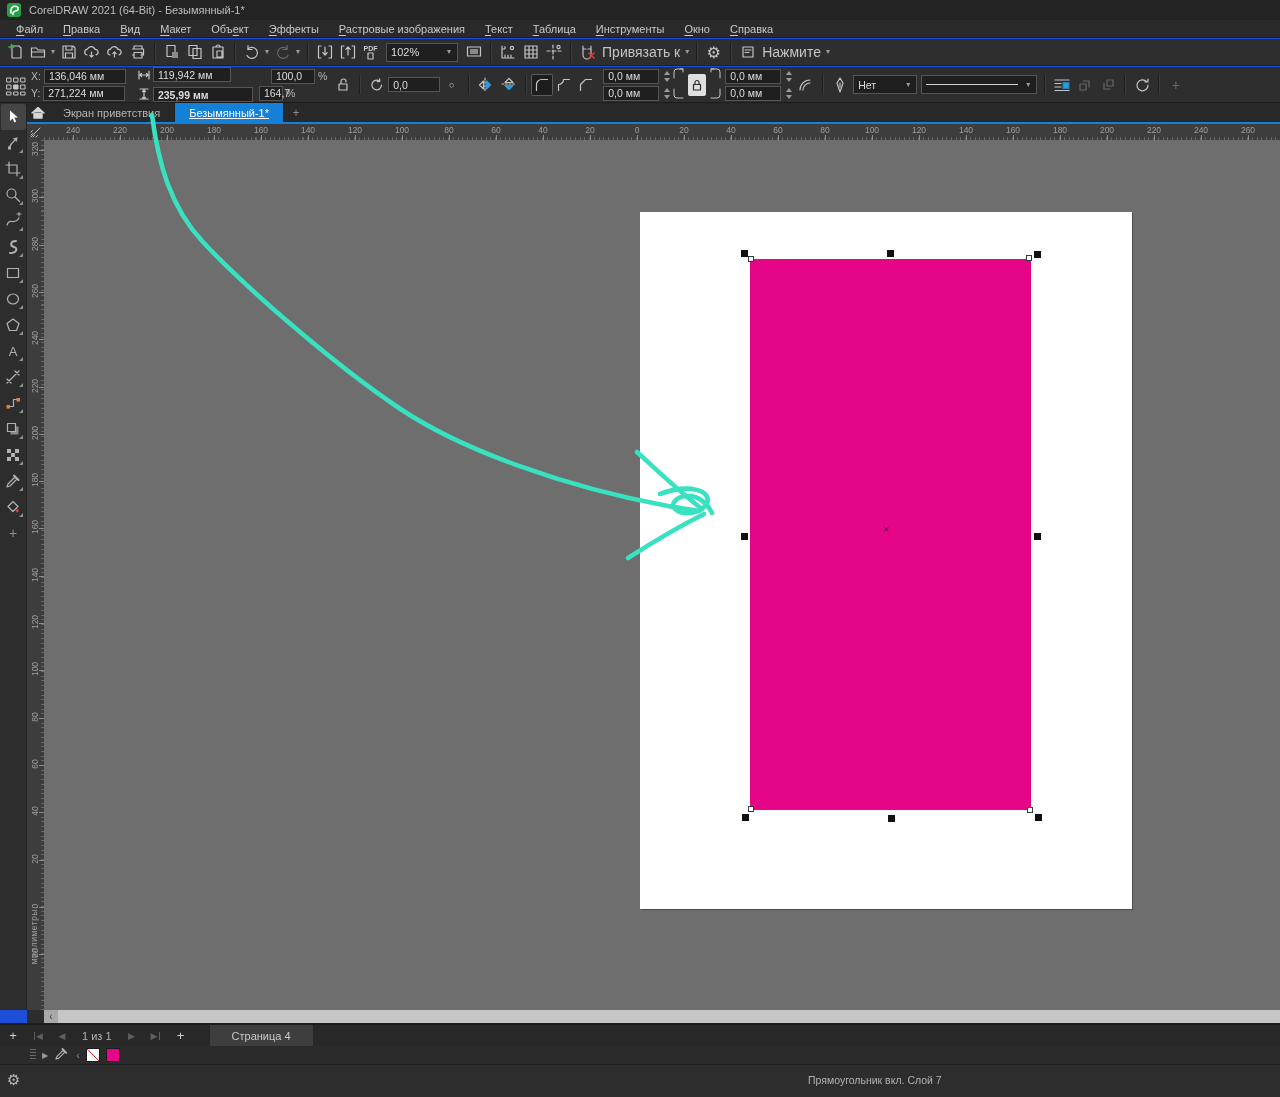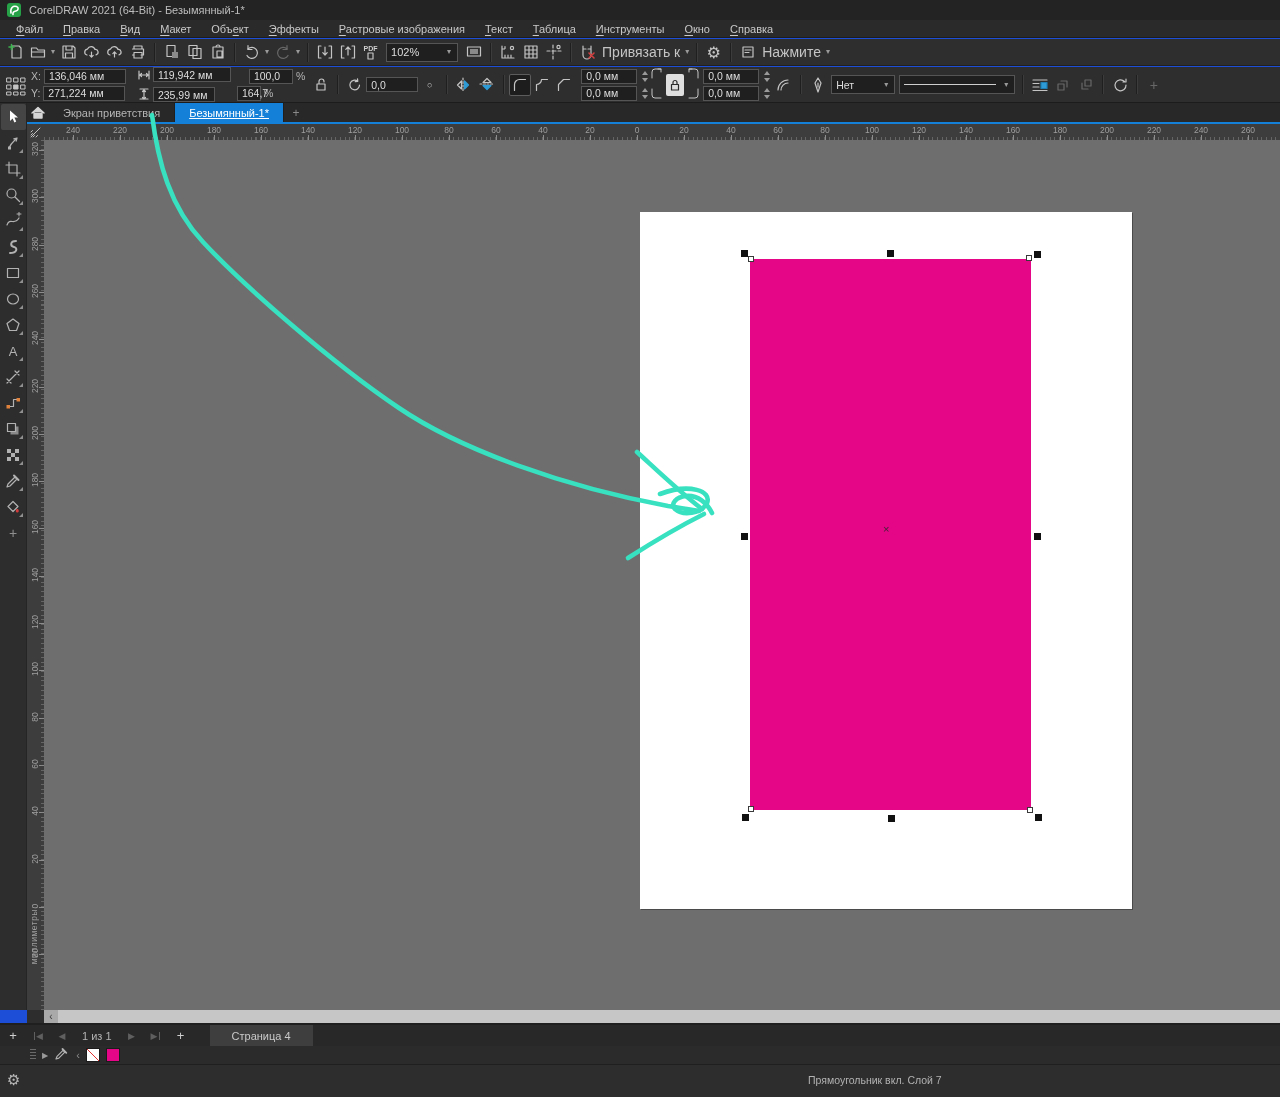--- a/index.html
+++ b/index.html
@@ -307,21 +307,21 @@
       <div class="prow">
           <span><svg width="12" height="10">
               <path d="M1 1 v8 M11 1 v8 M2 5 h8 M3.5 3.5 L2 5 l1.5 1.5 M8.5 3.5 L10 5 l-1.5 1.5"></path>
             </svg></span>
           <span class="pfield" style="width:78px;">119,942 мм</span>
         </div>
       <div class="prow">
           <span><svg width="12" height="12">
               <path d="M2 1 h8 M2 11 h8 M6 2 v8 M4.5 3.5 L6 2 l1.5 1.5 M4.5 9.5 L6 11 l1.5-1.5"></path>
             </svg></span>
-          <span class="pfield" style="width:62px;">235,99 мм</span>
+          <span class="pfield" style="width:100px;font-weight:bold;">235,99 мм</span>
         </div>
     </div>
     <div class="pcol" style="margin-left:6px;">
       <div class="prow">
           <span class="pfield" style="width:44px;margin-left:12px;">100,0</span>
           <span class="plab">%</span>
         </div>
       <div class="prow">
           <span class="pfield" style="width:24px;">164,7</span>
           <span class="plab">%</span>

